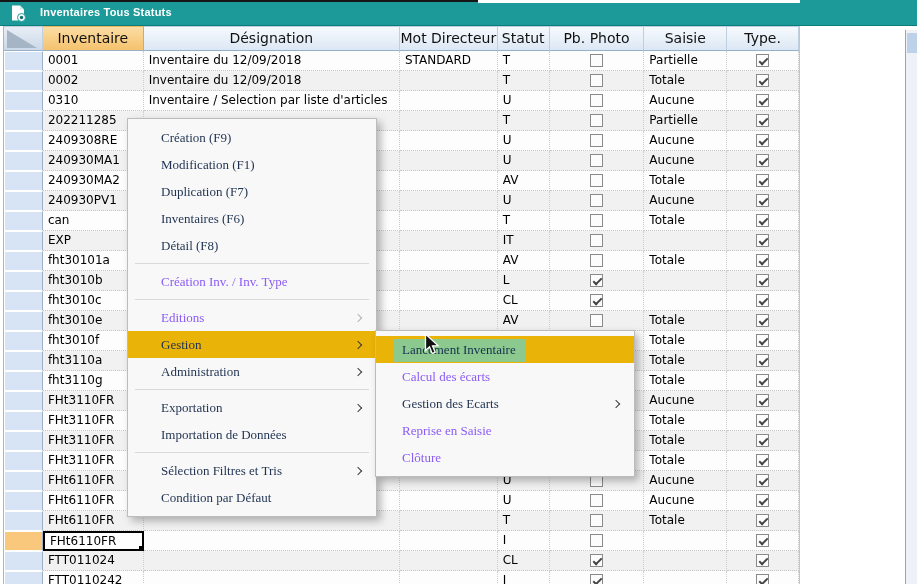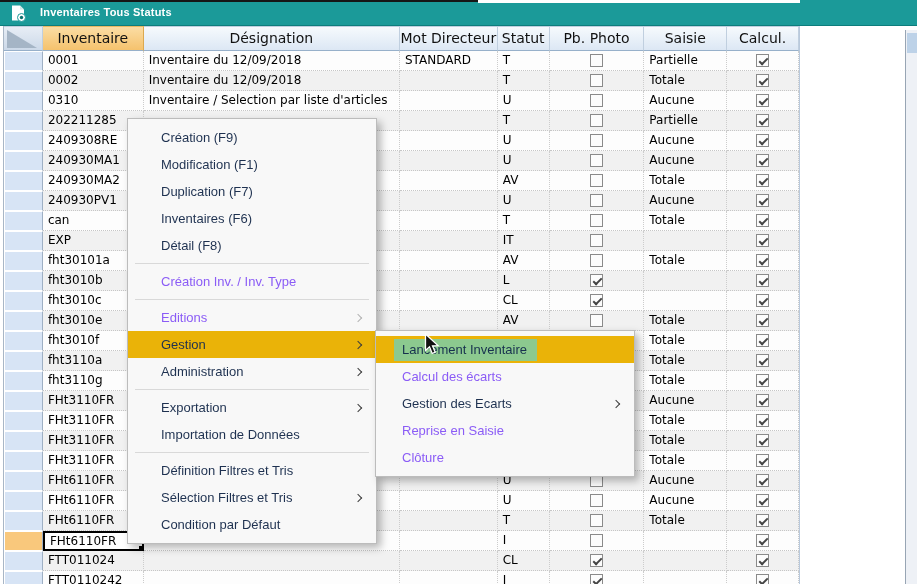--- a/index.html
+++ b/index.html
@@ -52,21 +52,21 @@
   
   .right-line  { position:absolute; left:905px; top:30px; width:1px; height:554px; background:#98a5b4; }
   .right-panel { position:absolute; left:906px; top:30px; width:11px; height:554px; background:#eef1f6; }
   .right-blue  { position:absolute; left:907px; top:33px; width:10px; height:20px; background:#bdd2e8; }
 
   
   .menu { position:absolute; background:#f8f8f8; border:1px solid #bcbcbc;
           box-shadow:4px 4px 8px rgba(0,0,0,.28); padding:5px 0;
           font-family:"Liberation Sans",sans-serif; font-size:13px; color:#1e3150; z-index:20; }
   .mi { position:relative; height:27px; line-height:27px; padding-left:33px;
-        white-space:nowrap; cursor:default; }
+        white-space:nowrap; cursor:default;font-family:Liberation Serif, serif; }
   .mi.disabled { color:#8b5cf6; }
   .mi.highlight { background:#eab308; }
   .mi .arr { position:absolute; right:15px; top:50%; width:6px; height:6px;
              border-right:1.6px solid #3c3c3c; border-top:1.6px solid #3c3c3c;
              transform:translateY(-50%) rotate(45deg); }
   .mi.disabled .arr { border-color:#b3b3b3; }
   .msep { height:1px; background:#d9d9d9; margin:4px 7px; }
   .submenu .mi { padding-left:26px; }
   .green-label { background:#8cc98f; padding:3px 10px 4px 8px; margin-left:-8px; color:#16304e; }
 
@@ -93,21 +93,21 @@
     <div class="thead">
         <div class="hcell col-sel corner">
           <div class="corner-tri"></div>
         </div>
         <div class="hcell col-inv sorted">Inventaire</div>
         <div class="hcell col-des">Désignation</div>
         <div class="hcell col-mot">Mot Directeur</div>
         <div class="hcell col-st">Statut</div>
         <div class="hcell col-pb">Pb. Photo</div>
         <div class="hcell col-sa">Saisie</div>
-        <div class="hcell col-di">Calcul.</div>
+        <div class="hcell col-di">Type.</div>
       </div>
     <div class="tbody">
         <div class="row">
           <div class="cell col-sel sel"></div>
           <div class="cell col-inv">0001</div>
           <div class="cell col-des">Inventaire du 12/09/2018</div>
           <div class="cell col-mot">STANDARD</div>
           <div class="cell col-st">T</div>
           <div class="cell col-pb">
             <div class="cb-wrap">
@@ -605,21 +605,20 @@
       <div class="msep"></div>
       <div class="mi disabled">Création Inv. / Inv. Type</div>
       <div class="msep"></div>
       <div class="mi disabled">Editions<div class="arr"></div></div>
       <div class="mi highlight">Gestion<div class="arr"></div></div>
       <div class="mi">Administration<div class="arr"></div></div>
       <div class="msep"></div>
       <div class="mi">Exportation<div class="arr"></div></div>
       <div class="mi">Importation de Données</div>
       <div class="msep"></div>
-      <div class="mi">Définition Filtres et Tris</div>
       <div class="mi">Sélection Filtres et Tris<div class="arr"></div></div>
       <div class="mi">Condition par Défaut</div>
     </div>
 
   <div class="menu submenu" style="left:375px; top:330px; width:260px;">
       <div class="mi highlight"><div class="green-label" style="display: inline-block; line-height: normal;">Lancement Inventaire</div></div>
       <div class="mi disabled">Calcul des écarts</div>
       <div class="mi">Gestion des Ecarts<div class="arr"></div></div>
       <div class="mi disabled">Reprise en Saisie</div>
       <div class="mi disabled">Clôture</div>

